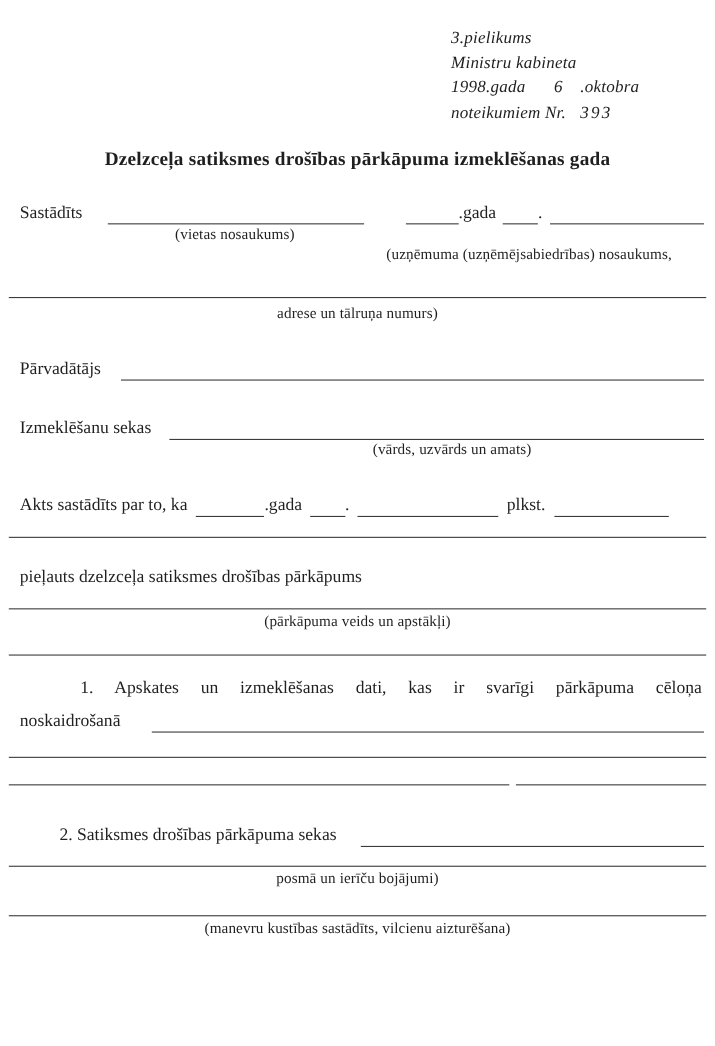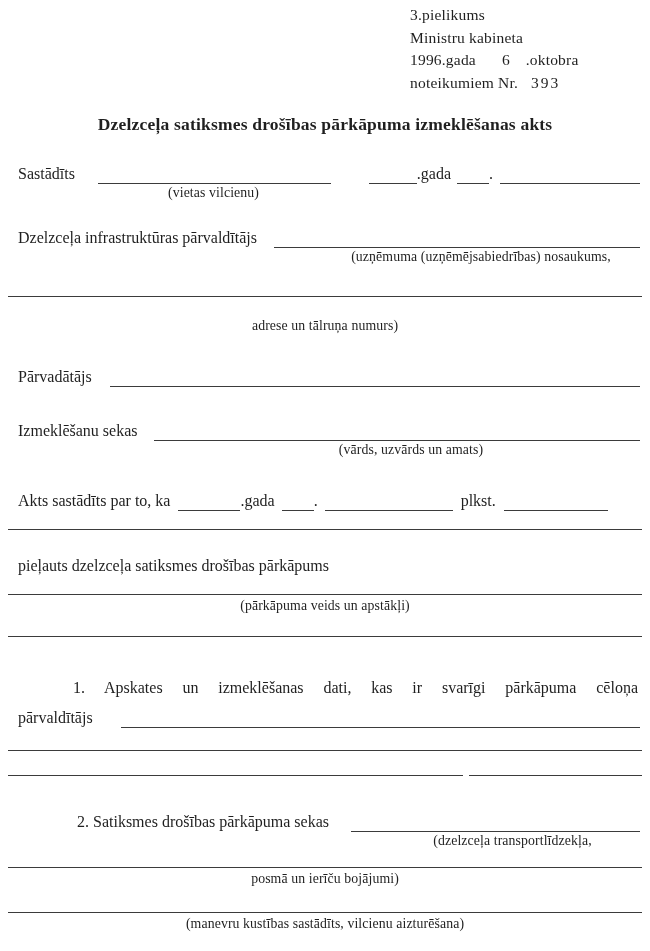--- a/index.html
+++ b/index.html
@@ -12,25 +12,26 @@
     position: relative;
     width: 650px; height: 951px;
     background: #ffffff;
     color: #1f1f1f;
     font-size: 16px;
     line-height: 20px;
     overflow: hidden;
   }
   
   .annex {
-    padding-top: 4px;
+    padding-top: 24px;
     margin-left: 410px;
     font-size: 15.5px;
     line-height: 22.5px;
     letter-spacing: .2px;
+    font-style: italic;
   }
   .annex .num { display: inline-block; letter-spacing: 2px; }
   .annex .num-6 { margin: 0 14px 0 26px; }
   .annex .num-393 { margin-left: 13px; }
   
   .title {
     margin-top: 20px;
     text-align: center;
     font-weight: bold;
     font-size: 17.5px;
@@ -66,61 +67,57 @@
   .rule-split {
     display: flex;
     gap: 6px;
     margin: 0 8px;
   }
   .rule-split .seg { border-top: 1.4px solid #3b3b3b; height: 0; }
   .rule-split .seg1 { width: 455px; }
   .rule-split .seg2 { flex: 1 1 auto; }
   
   .para-just {
-    margin: 40px 12px 0 18px;
+    margin: 19px 12px 0 18px;
     text-indent: 55px;
     text-align: justify;
     text-align-last: justify;
     line-height: 22px;
   }
 </style>
 </head>
 <body>
 
 <div class="page">
 
   <div class="annex">
     <div>3.pielikums</div>
     <div>Ministru kabineta</div>
-    <div><span>1996.gada</span><span class="num num-6">6</span><span>.oktobra</span></div>
+    <div><span>1998.gada</span><span class="num num-6">6</span><span>.oktobra</span></div>
     <div><span>noteikumiem Nr.</span><span class="num num-393">393</span></div>
   </div>
 
-  <div class="title">Dzelzceļa satiksmes drošības pārkāpuma izmeklēšanas akts</div>
+  <div class="title">Dzelzceļa satiksmes drošības pārkāpuma izmeklēšanas gada</div>
 
   <div class="frow" style="margin-top:30px">
     <span class="lbl">Sastādīts</span>
     <span class="blank" style="width:233px; margin-left:23px"></span>
     <span class="grow"></span>
     <span class="blank" style="width:48px"></span>
     <span class="lbl">.gada</span>
     <span class="blank" style="width:32px; margin-left:6px"></span>
     <span class="lbl">.</span>
     <span class="blank" style="width:140px; margin-left:7px"></span>
   </div>
-  <div class="cap" style="margin-left:97px; width:233px">(vietas vilcienu)</div>
+  <div class="cap" style="margin-left:97px; width:233px">(vietas nosaukums)</div>
 
-  <div class="frow" style="margin-top:26px">
-    <span class="lbl">Dzelzceļa infrastruktūras pārvaldītājs</span>
-    <span class="blank grow" style="margin-left:17px; margin-right:0"></span>
-  </div>
   <div class="cap" style="margin-left:320px; width:322px">(uzņēmuma (uzņēmējsabiedrības) nosaukums,</div>
 
   <div class="rule" style="margin-top:30px"></div>
-  <div class="cap" style="margin-top:20px">adrese un tālruņa numurs)</div>
+  <div class="cap" style="margin-top:5px">adrese un tālruņa numurs)</div>
 
   <div class="frow" style="margin-top:32px">
     <span class="lbl">Pārvadātājs</span>
     <span class="blank grow" style="margin-left:18px"></span>
   </div>
 
   <div class="frow" style="margin-top:34px">
     <span class="lbl">Izmeklēšanu sekas</span>
     <span class="blank grow" style="margin-left:16px"></span>
   </div>
@@ -141,35 +138,34 @@
 
   <div style="margin:26px 0 0 18px">pieļauts dzelzceļa satiksmes drošības pārkāpums</div>
 
   <div class="rule" style="margin-top:18px"></div>
   <div class="cap" style="margin-top:2px">(pārkāpuma veids un apstākļi)</div>
 
   <div class="rule" style="margin-top:21px"></div>
 
   <div class="para-just">1. Apskates un izmeklēšanas dati, kas ir svarīgi pārkāpuma cēloņa</div>
   <div class="frow" style="margin-top:9px">
-    <span class="lbl">pārvaldītājs</span>
+    <span class="lbl">noskaidrošanā</span>
     <span class="blank grow" style="margin-left:28px"></span>
   </div>
 
   <div class="rule" style="margin-top:22px"></div>
   <div class="rule-split" style="margin-top:24px">
     <span class="seg seg1"></span>
     <span class="seg seg2"></span>
   </div>
 
-  <div class="frow" style="margin-top:36px; padding-left:77px">
+  <div class="frow" style="margin-top:36px; padding-left:54px">
     <span class="lbl">2. Satiksmes drošības pārkāpuma sekas</span>
     <span class="blank grow" style="margin-left:22px"></span>
   </div>
-  <div class="cap" style="margin-left:385px; width:255px">(dzelzceļa transportlīdzekļa,</div>
 
   <div class="rule" style="margin-top:17px"></div>
   <div class="cap" style="margin-top:2px">posmā un ierīču bojājumi)</div>
 
   <div class="rule" style="margin-top:24px"></div>
   <div class="cap" style="margin-top:2px">(manevru kustības sastādīts, vilcienu aizturēšana)</div>
 
 </div>
 
 </body></html>

